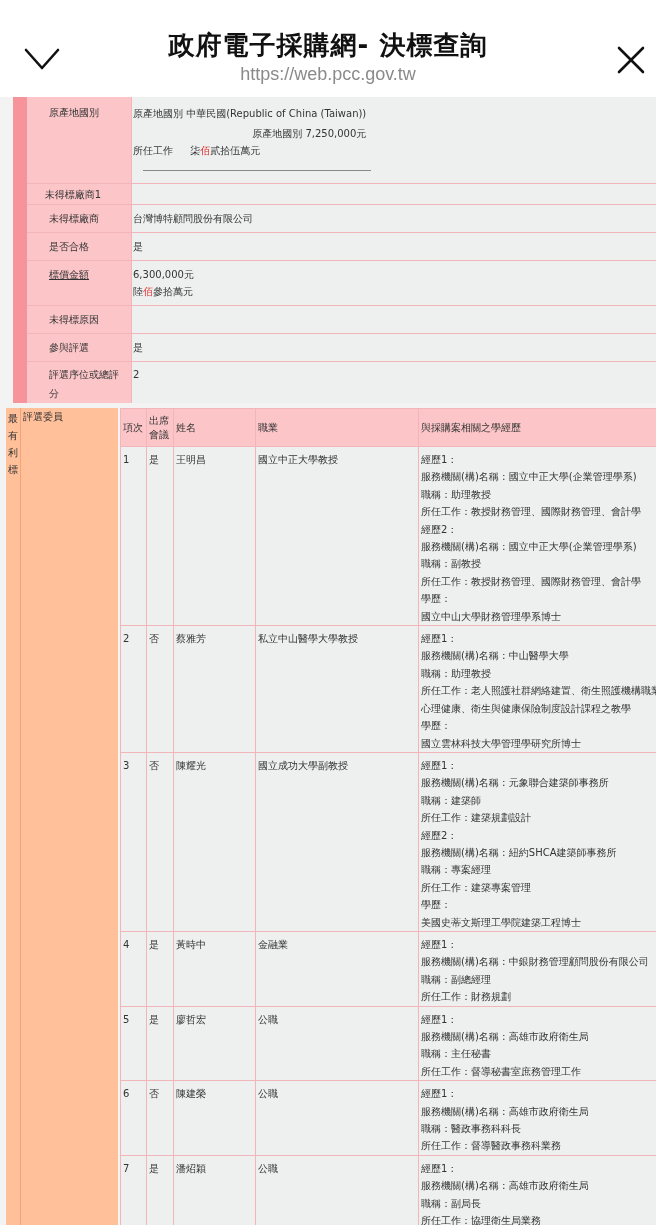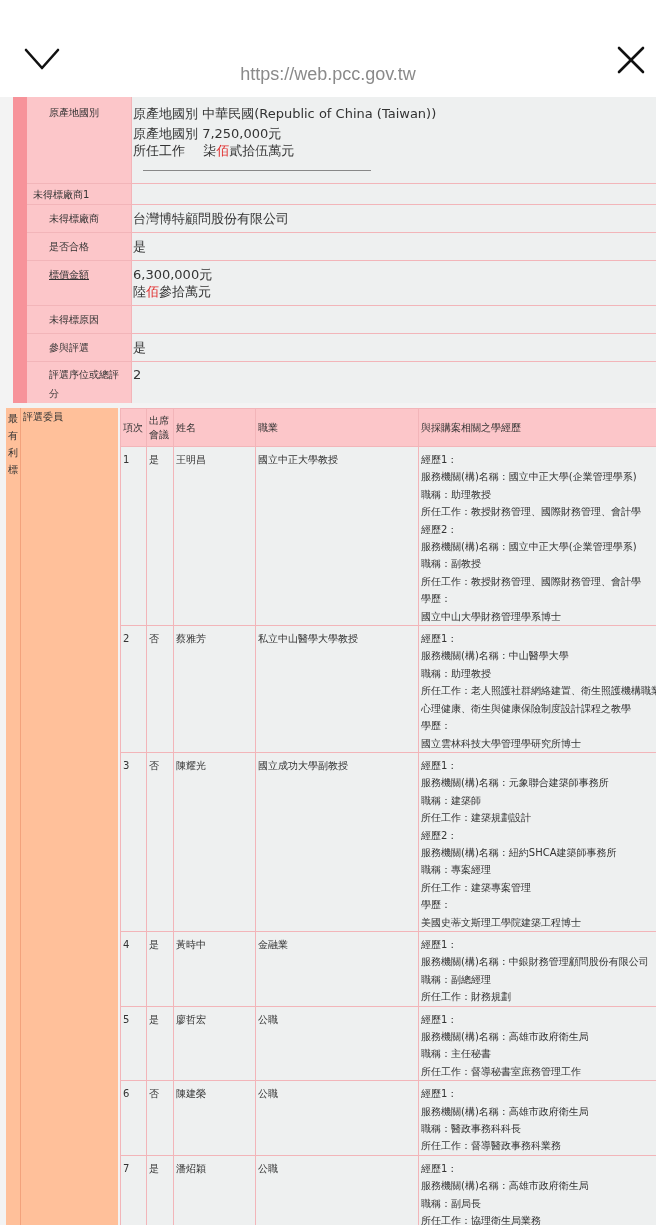--- a/index.html
+++ b/index.html
@@ -16,22 +16,22 @@
   
   .content { position: absolute; left: 0; top: 97px; width: 656px; height: 1128px; background: #f3f3f3; overflow: hidden; }
 
   
   .upper { position: absolute; left: 13px; top: 0; width: 650px; height: 306px; }
   .upper .stripe { position: absolute; left: 0; top: 0; width: 14px; height: 306px; background: #f7939a; }
   .upper .labels { position: absolute; left: 14px; top: 0; width: 104px; height: 306px; background: #fcc6c9; }
   .upper .vals { position: absolute; left: 118px; top: 0; width: 532px; height: 306px; background: #eef0f0; }
   .urow { position: absolute; left: 14px; width: 636px; border-top: 1px solid #f2b5b9; }
   .urow .lab { position: absolute; left: 22px; top: 6px; width: 80px; font-size: 10px; line-height: 19px; color: #333; }
-  .urow .lab.nested { left: 6px; }
-  .urow .val { position: absolute; left: 106px; top: 6px; font-size: 13px; line-height: 17px; color: #333; }
+  .urow .lab.nested { left: 6px; text-align: center; }
+  .urow .val { position: absolute; left: 106px; top: 6px; font-size: 10px; line-height: 17px; color: #333; }
   .vdiv { position: absolute; left: 118px; top: 0; width: 1px; height: 306px; background: #f2b5b9; }
   .red { color: #e03030; }
   .hrline { position: absolute; left: 116px; top: 73px; width: 228px; height: 1px; background: #888; }
 
   
   .lower { position: absolute; left: 6px; top: 311px; width: 650px; height: 820px; }
   .lower .side { position: absolute; left: 0; top: 0; width: 112px; height: 820px; background: #ffc09a; }
   .lower .side .sep { position: absolute; left: 14px; top: 0; width: 1px; height: 820px; background: #f3a27c; }
   .lower .side .vert { position: absolute; left: 2px; top: 2px; width: 12px; font-size: 10px; line-height: 17px; color: #333; }
   .lower .side .ttl { position: absolute; left: 17px; top: 2px; font-size: 10px; line-height: 14px; color: #333; }
@@ -43,39 +43,40 @@
   .col1 { width: 26px; } .col2 { width: 27px; } .col3 { width: 82px; } .col4 { width: 163px; } .col5 { width: 242px; }
   .exp { white-space: nowrap; overflow: hidden; }
 </style>
 </head>
 <body>
 
 <div class="topbar">
   <svg class="chev" viewBox="0 0 40 30">
     <polyline points="4,6 20,24 36,6" fill="none" stroke="#111" stroke-width="2.6" stroke-linecap="round" stroke-linejoin="round"></polyline>
   </svg>
+  <div class="title">政府電子採購網- 決標查詢</div>
   <div class="url">https://web.pcc.gov.tw</div>
   <svg class="close" viewBox="0 0 30 30">
     <line x1="3" y1="3" x2="27" y2="27" stroke="#111" stroke-width="2.6" stroke-linecap="round"></line>
     <line x1="27" y1="3" x2="3" y2="27" stroke="#111" stroke-width="2.6" stroke-linecap="round"></line>
   </svg>
 </div>
 
 <div class="content">
 
   <div class="upper">
     <div class="stripe"></div>
     <div class="labels"></div>
     <div class="vals"></div>
 
     <div class="urow" style="top:0; height:86px; border-top:none;">
       <div class="lab">原產地國別</div>
       <div class="val" style="top:8px;">
         <div>原產地國別 中華民國(Republic of China (Taiwan))</div>
-        <div style="margin-top:3px;">原產地國別 7,250,000元</div>
+        <div style="margin-top:3px;text-align:right;">原產地國別 7,250,000元</div>
         <div>
           <span>所任工作</span>
           <span style="margin-left:14px;">柒</span><span class="red">佰</span><span>貳拾伍萬元</span>
         </div>
       </div>
       <div class="hrline"></div>
     </div>
 
     <div class="urow" style="top:86px; height:21px;">
       <div class="lab nested" style="top:1px;">未得標廠商1</div>

